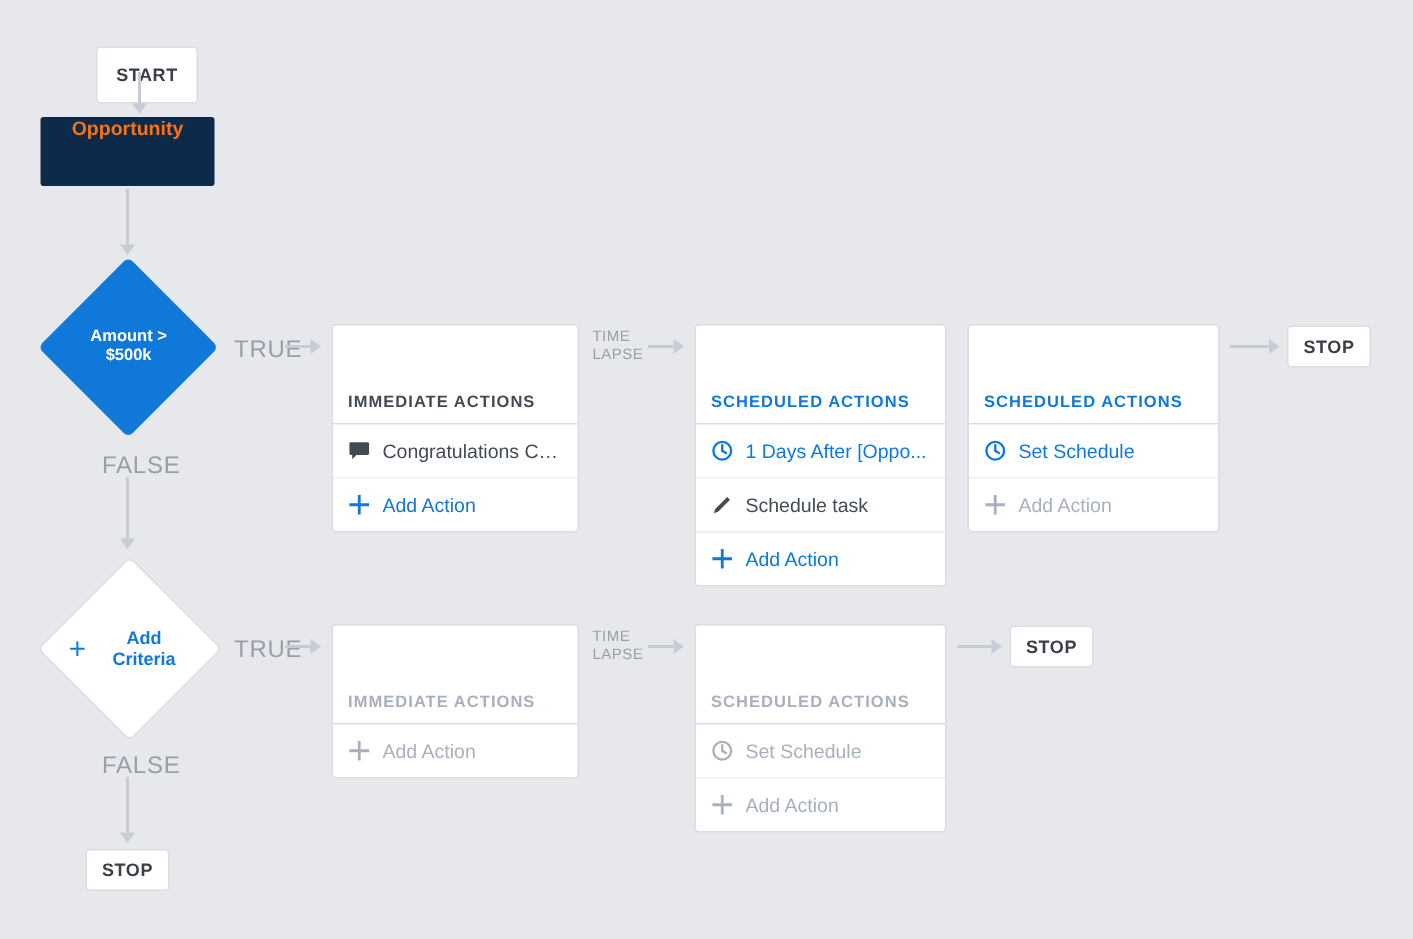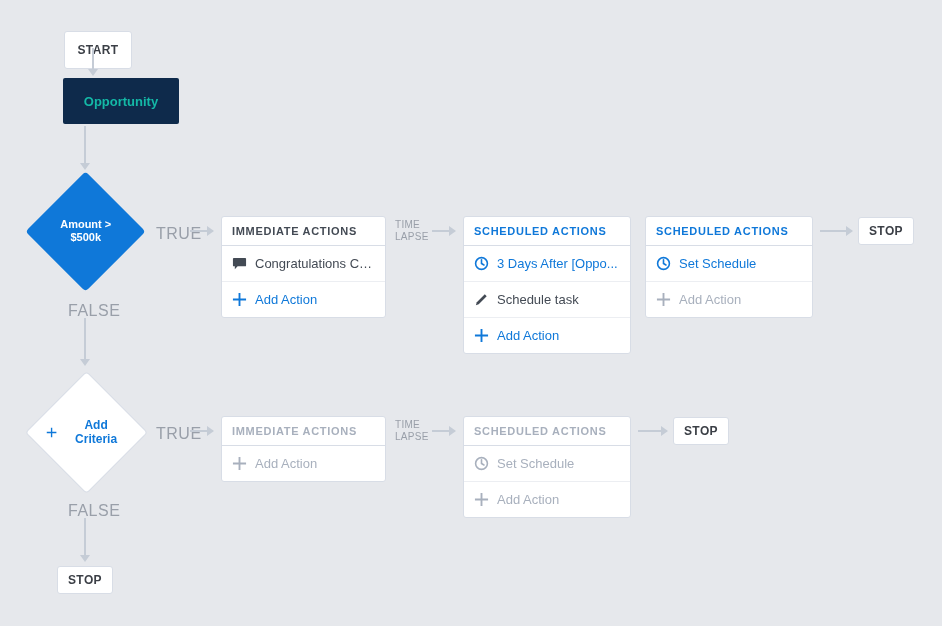--- a/index.html
+++ b/index.html
@@ -27,28 +27,27 @@
   padding: 6px 12px;
   font-size: 12px;
   font-weight: 600;
   letter-spacing: 0.4px;
   color: #3b3f46;
   box-sizing: border-box;
 }
 .trigger {
   position: absolute;
   background: #0e2a4b;
-  color: #14b8a6;
+  color: #f97316;
   display: flex;
-  align-items: center;
+  align-items: flex-start;
   justify-content: center;
   border-radius: 2px;
   font-weight: 600;
   font-size: 13px;
-  margin-left: 36px;
 }
 .diamond {
   position: absolute;
   transform: rotate(45deg);
   display: flex;
   align-items: center;
   justify-content: center;
   border-radius: 4px;
 }
 .diamond.active {
@@ -80,20 +79,21 @@
   border-radius: 3px;
   box-sizing: border-box;
 }
 .card-header {
   padding: 8px 10px;
   font-size: 11px;
   font-weight: 600;
   letter-spacing: 0.7px;
   color: #434a54;
   border-bottom: 1px solid #d8dde6;
+  margin-top: 37px;
 }
 .card-header.blue {
   color: #0f78d9;
 }
 .card-header.muted {
   color: #a8b0bd;
 }
 .card-row {
   padding: 10px 10px;
   display: flex;
@@ -249,21 +249,21 @@
 
   <div class="card" style="left:463px; top:216px; width:168px;">
     <div class="card-header blue">SCHEDULED ACTIONS</div>
     <div class="card-row clock-row" style="color:#0f78d9;">
       <span class="icon">
         <svg viewBox="0 0 16 16">
             <circle cx="8" cy="8" r="6.3" fill="none" stroke="#0f78d9" stroke-width="1.7"></circle>
             <path d="M8 4v4l2.6 1.6" stroke="#0f78d9" stroke-width="1.7" fill="none" stroke-linecap="round"></path>
           </svg>
       </span>
-      <span class="text">3 Days After [Oppo...</span>
+      <span class="text">1 Days After [Oppo...</span>
     </div>
     <div class="card-row">
       <span class="icon">
         <svg viewBox="0 0 16 16">
             <path fill="#434a54" d="M11.5 2.5l2 2L5 13l-3 1 1-3 8.5-8.5z"></path>
           </svg>
       </span>
       <span class="text">Schedule task</span>
     </div>
     <div class="card-row add-row">

